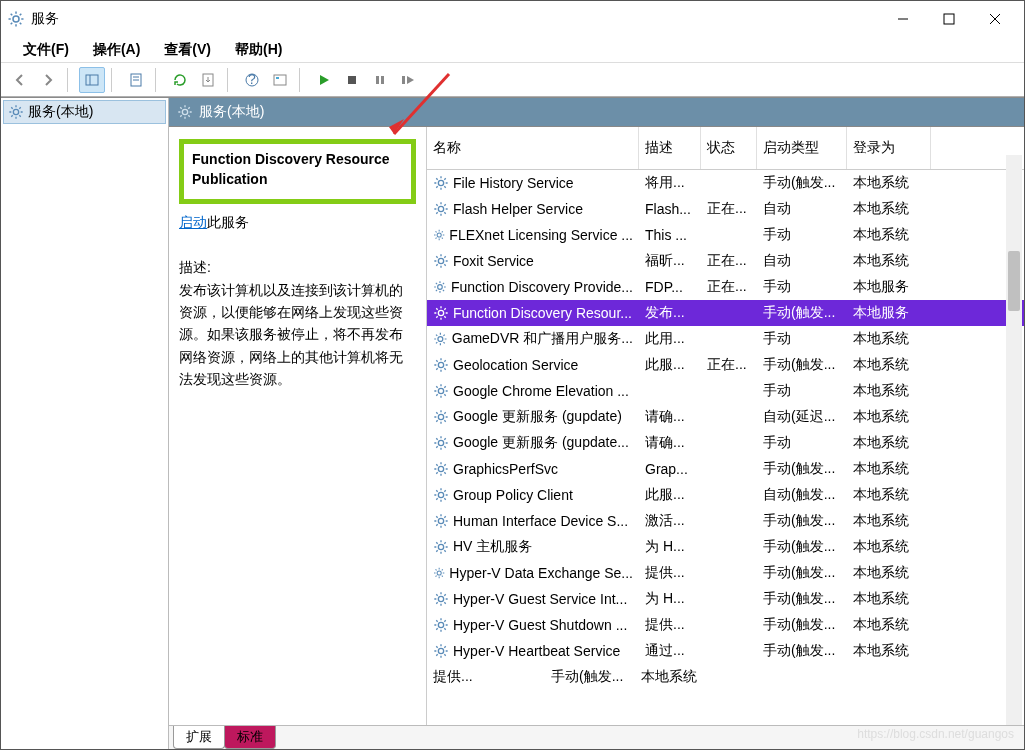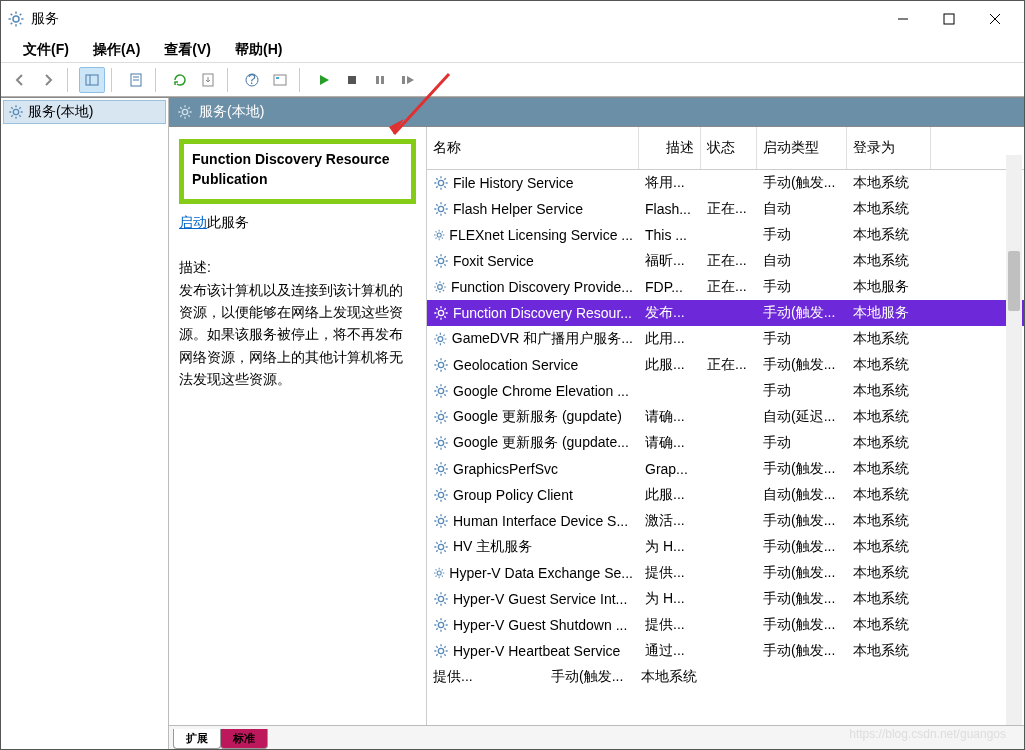--- a/index.html
+++ b/index.html
@@ -29,30 +29,30 @@
 .start-link { color: #0066cc; text-decoration: underline; cursor: pointer; }
 .info-desc { margin-top: 24px; line-height: 1.6; }
 .list-pane { flex: 1; display: flex; flex-direction: column; overflow: hidden; position: relative; }
 .list-header { display: flex; border-bottom: 1px solid #ccc; background: #fff; }
 .list-header .col { padding: 12px 6px; border-right: 1px solid #e0e0e0; white-space: nowrap; overflow: hidden; text-overflow: ellipsis; }
 .list-rows { flex: 1; overflow-y: scroll; }
 .row { display: flex; align-items: center; height: 26px; }
 .row.selected { background: #6d28d9; color: #fff; }
 .row .cell { padding: 2px 6px; white-space: nowrap; overflow: hidden; text-overflow: ellipsis; display: flex; align-items: center; gap: 4px; }
 .col-name { width: 212px; }
-.col-desc { width: 62px; text-align: right; }
+.col-desc { width: 62px; }
 .col-status { width: 56px; }
 .col-startup { width: 90px; }
 .col-logon { width: 84px; }
 .tabs-footer { height: 24px; display: flex; align-items: flex-end; padding-left: 4px; border-top: 1px solid #bbb; background: #f5f5f5; }
-.tab { padding: 2px 12px; border: 1px solid #999; border-top: none; background: #fff; font-size: 11px; border-bottom-left-radius: 4px; border-bottom-right-radius: 4px; margin-right: -1px; font-weight: bold; }
+.tab { padding: 2px 12px; border: 1px solid #999; border-top: none; background: #fff; font-size: 13px; border-bottom-left-radius: 4px; border-bottom-right-radius: 4px; margin-right: -1px; }
 .tab.inactive { background: #be185d; }
 .gear-icon { width: 16px; height: 16px; }
 .arrow-annotation { position: absolute; left: 378px; top: 68px; pointer-events: none; z-index: 100; }
-.watermark { position: absolute; right: 18px; bottom: 8px; color: #ddd; font-size: 12px; pointer-events: none; }
+.watermark { position: absolute; right: 10px; bottom: 8px; color: #ddd; font-size: 12px; pointer-events: none; }
 .scrtrack { position: absolute; right: 2px; top: 28px; bottom: 0; width: 16px; background: #f0f0f0; }
 .scrthumb { position: absolute; left: 2px; width: 12px; background: #c0c0c0; border-radius: 2px; }
 </style>
 </head>
 <body>
 
 <div class="window">
 
   <div class="titlebar">
     <svg class="icon gear-icon" viewBox="0 0 24 24">

